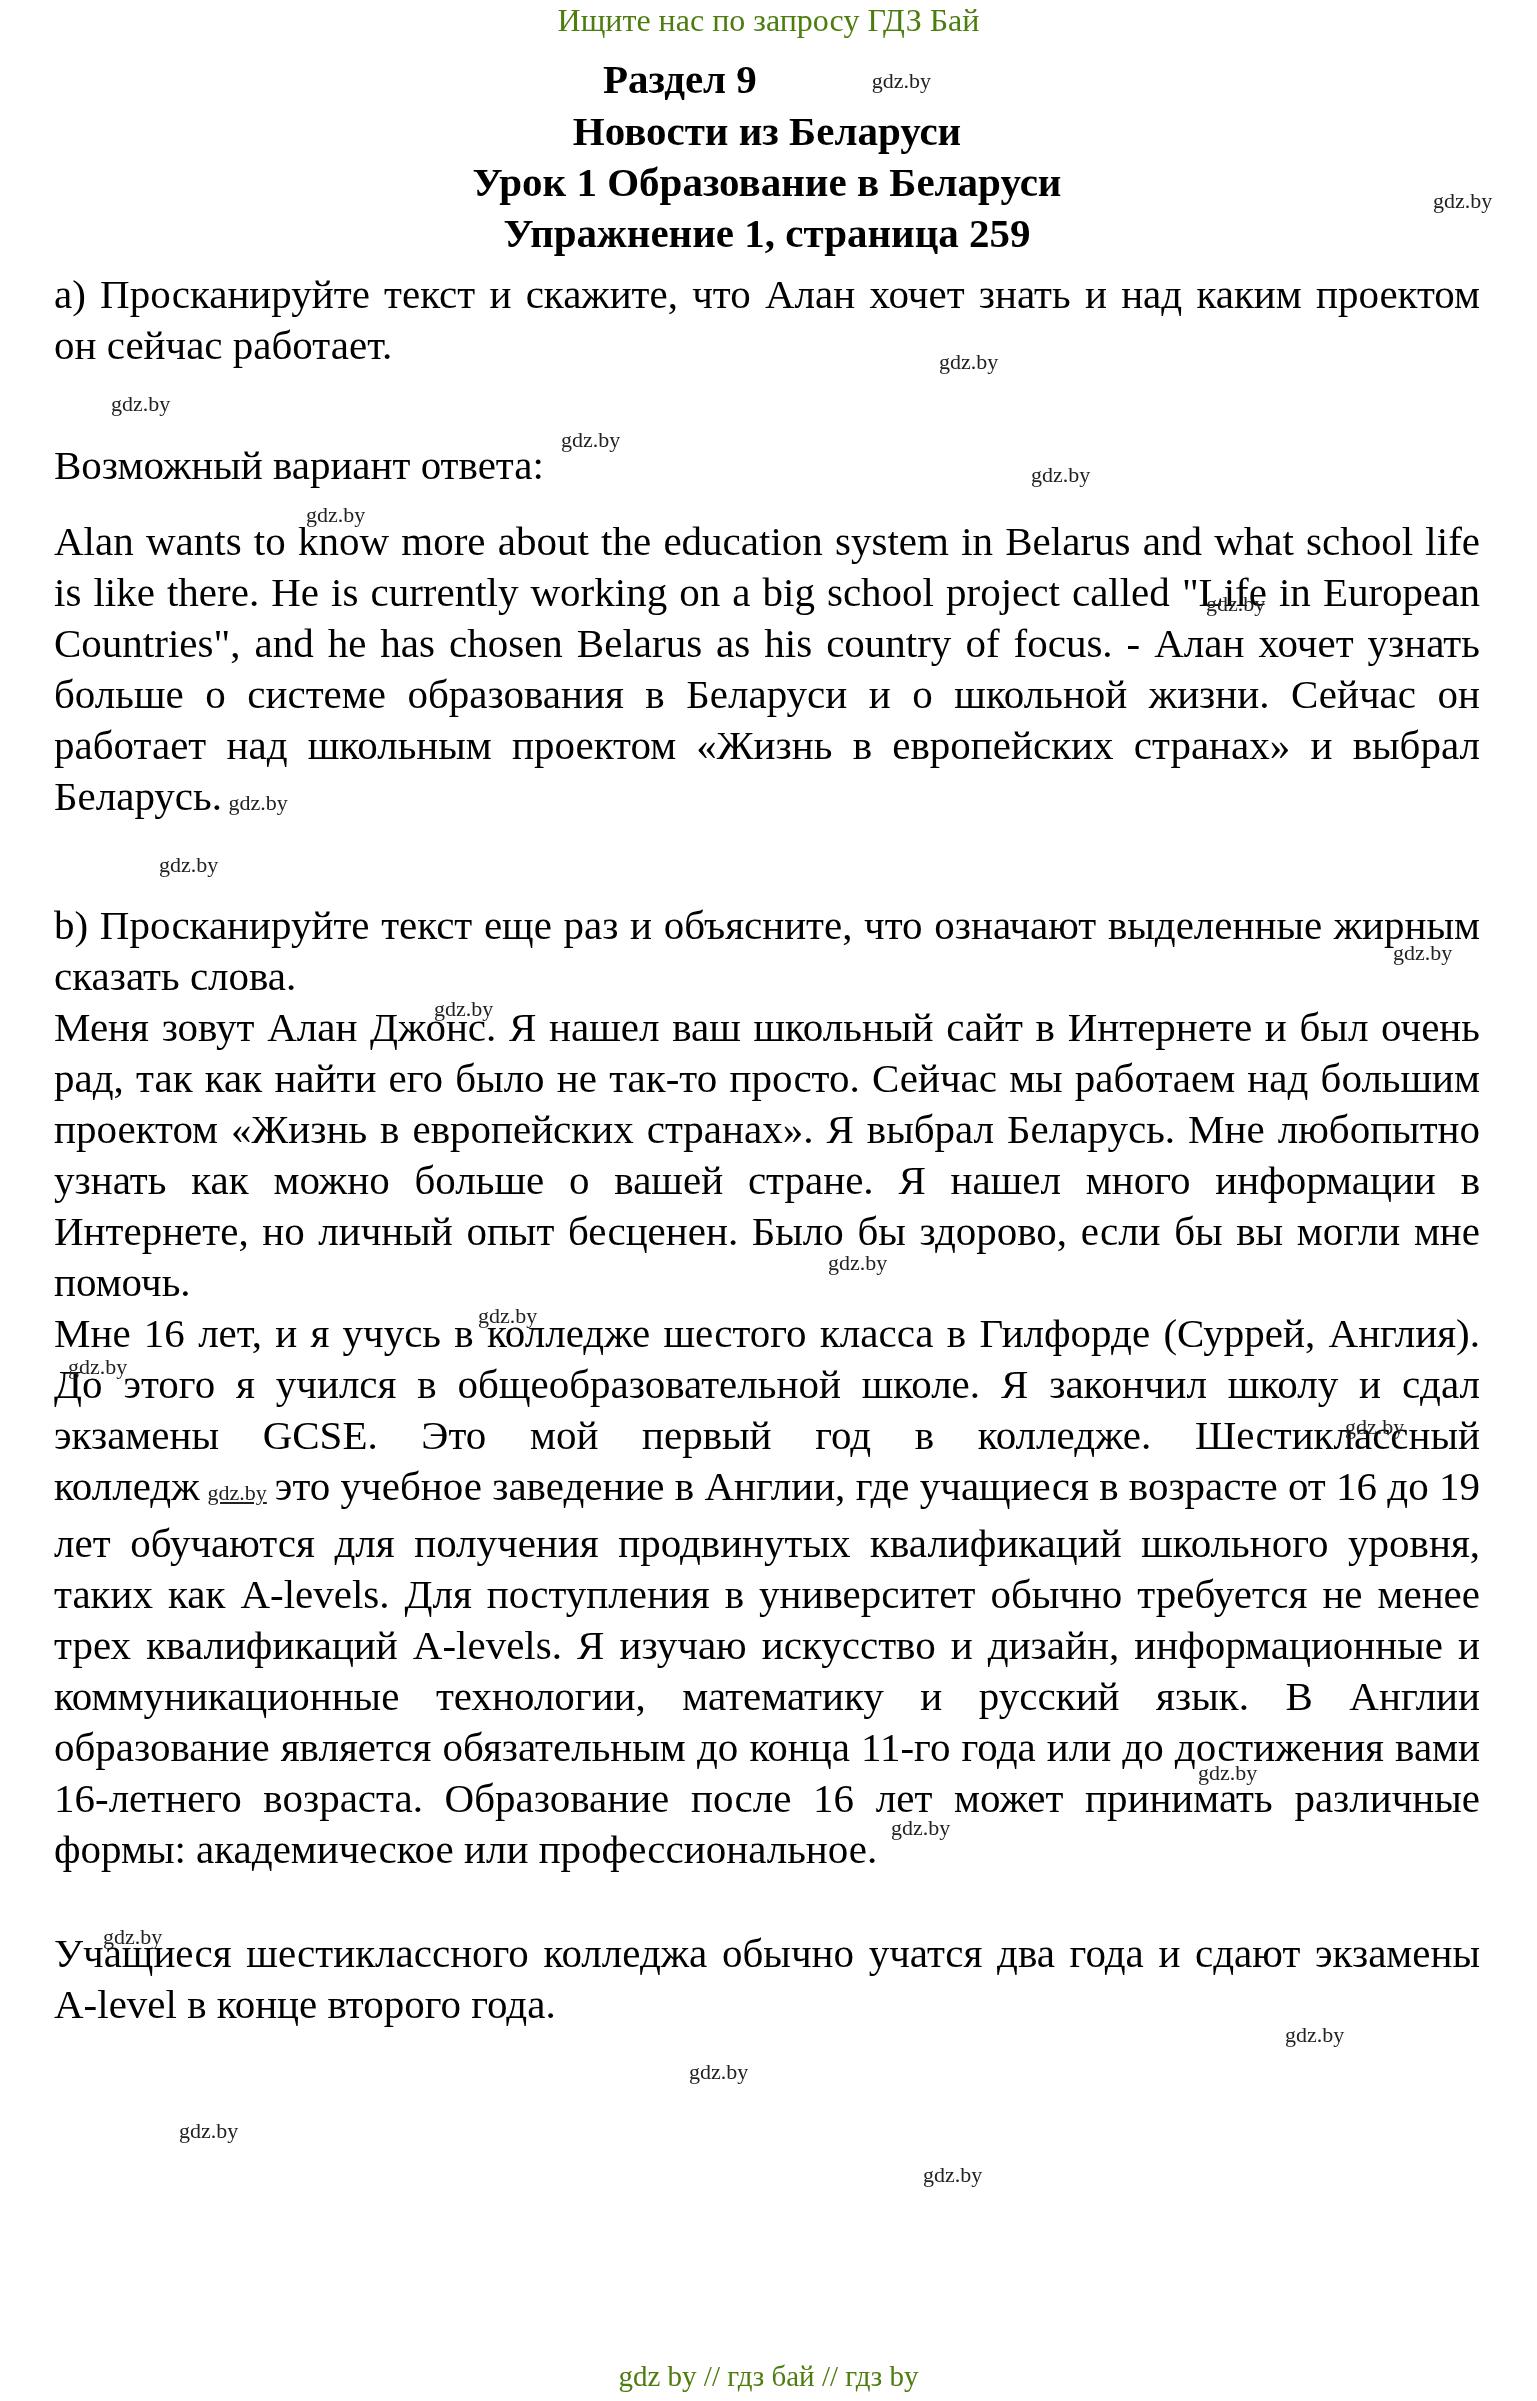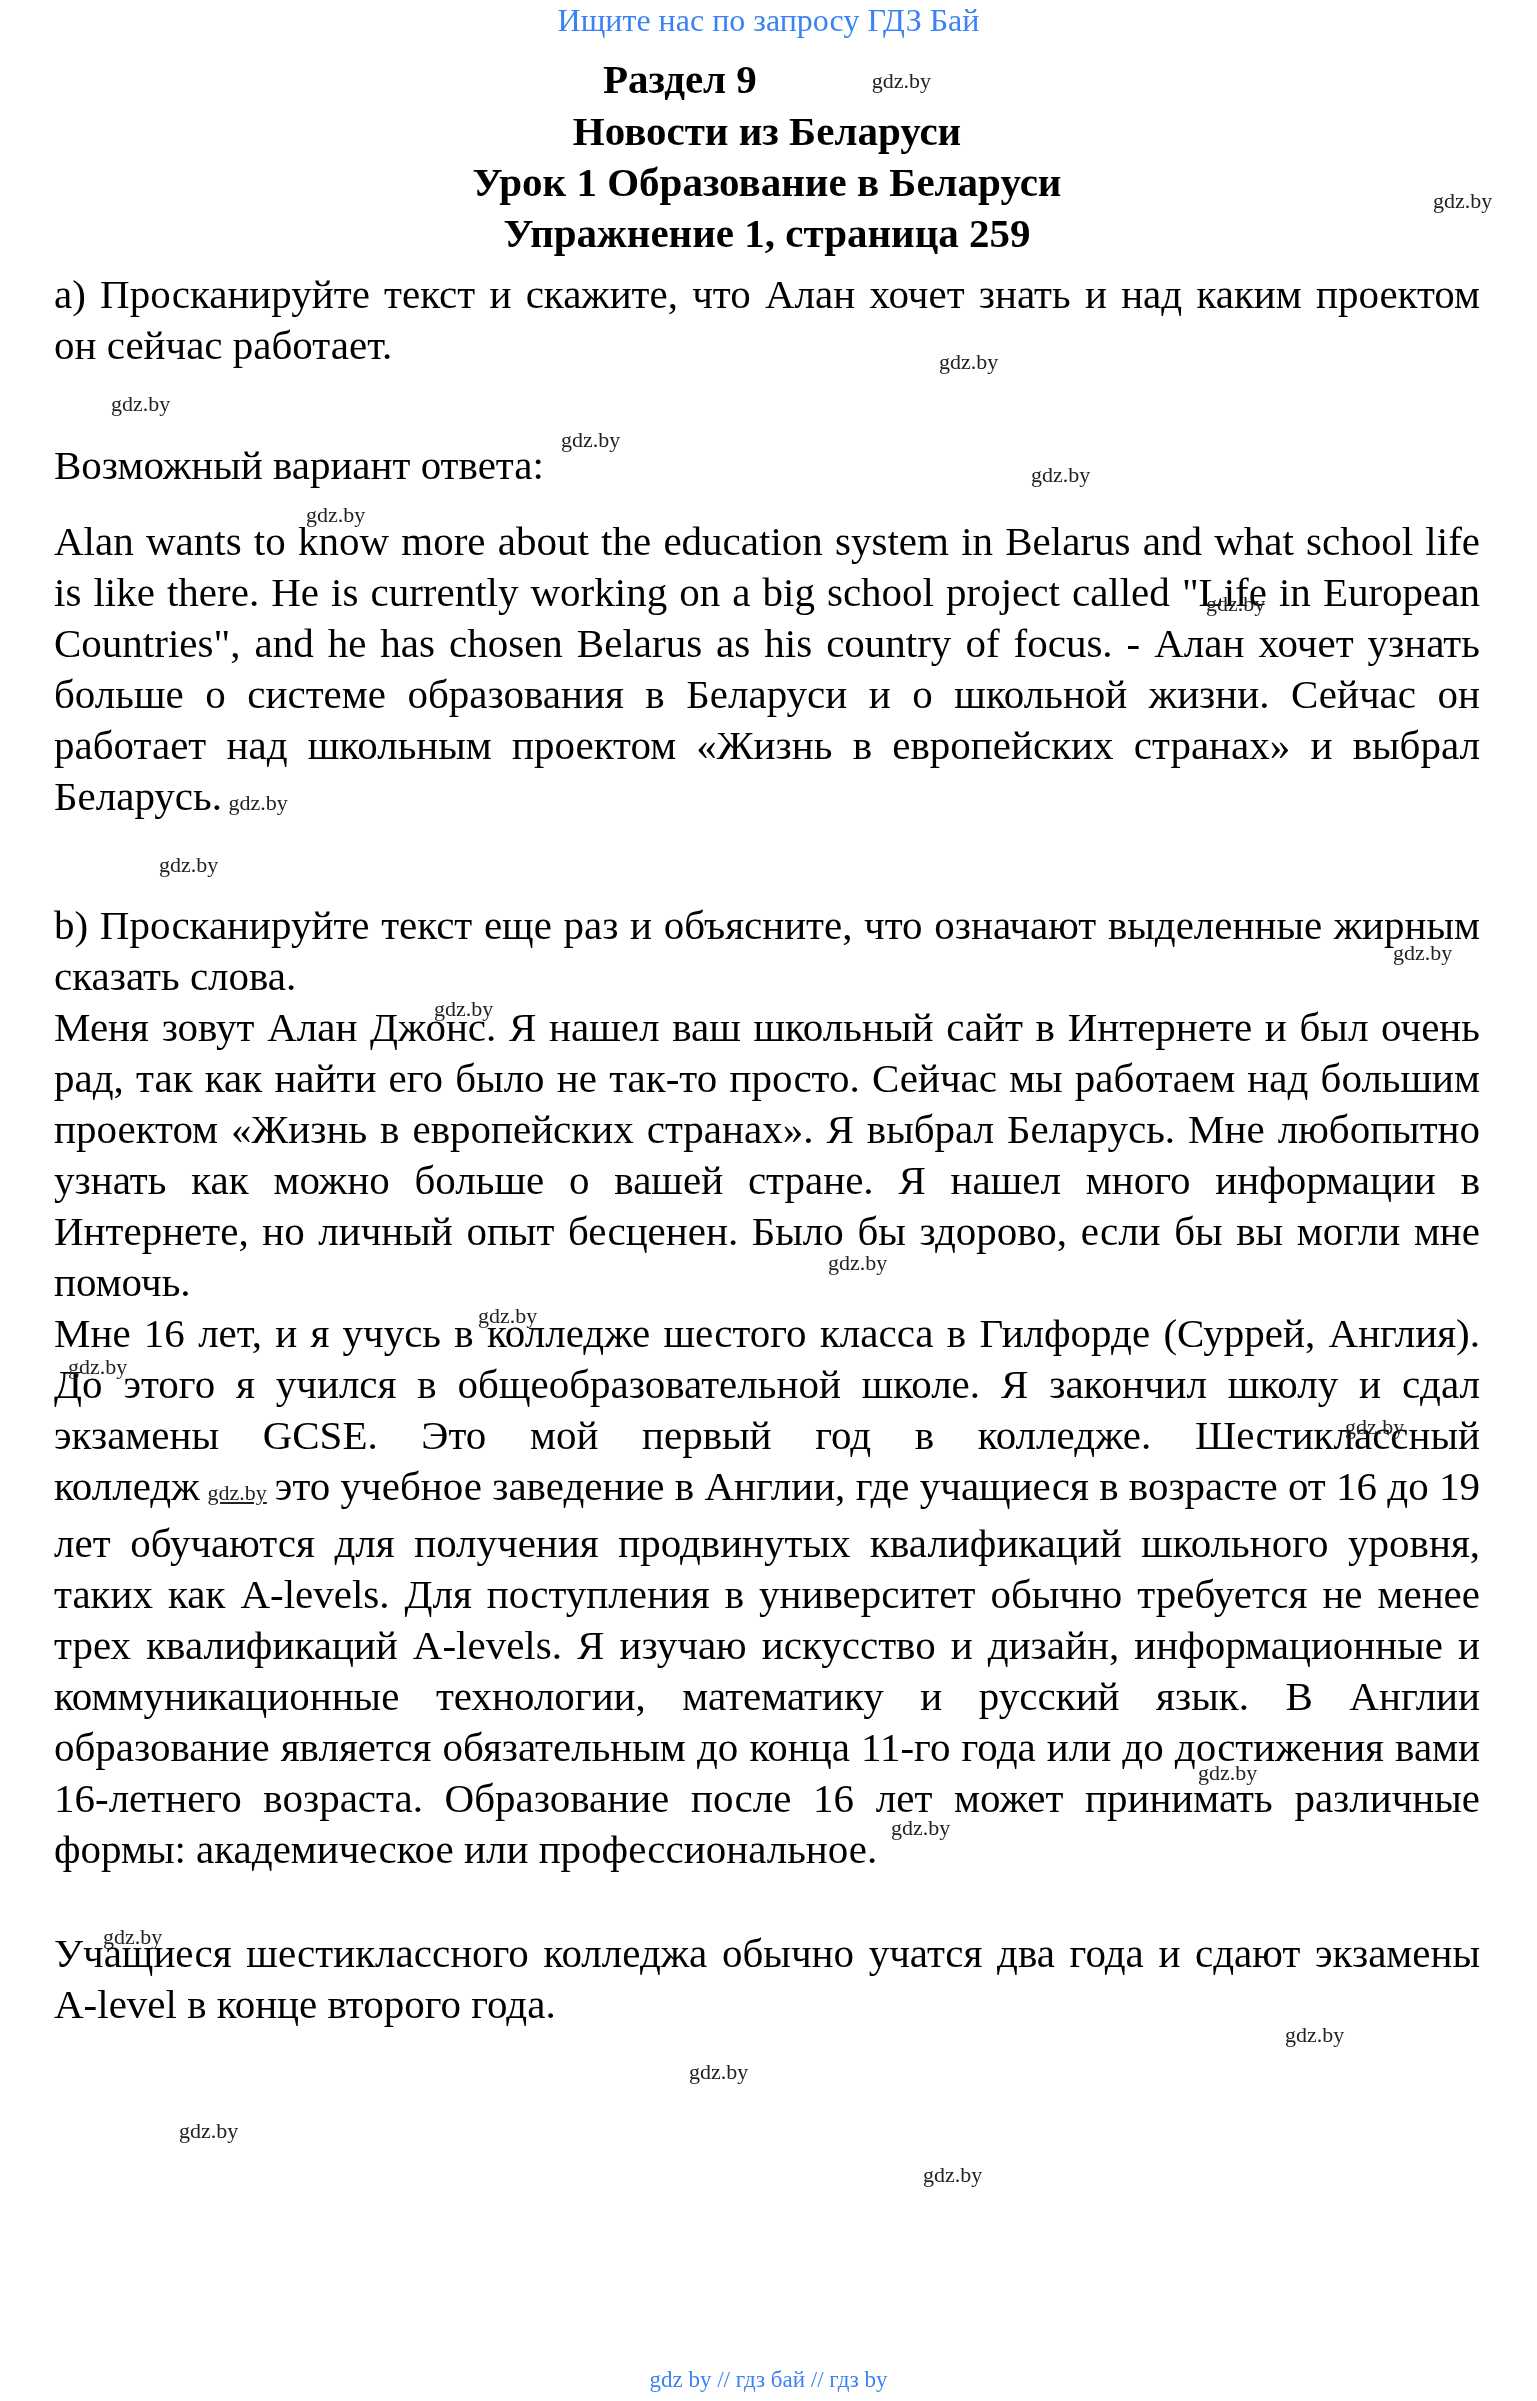--- a/index.html
+++ b/index.html
@@ -11,25 +11,25 @@
     font-family: "Liberation Serif", "DejaVu Serif", serif;
     color: #000000;
     overflow: hidden;
   }
   .page { position: absolute; inset: 0; background: #ffffff; }
 
   .banner {
     position: absolute;
     left: 0; right: 0;
     text-align: center;
-    color: #3b82f6;
+    color: #4d7c0f;
     font-family: "Liberation Serif", "DejaVu Serif", serif;
   }
   .banner.top { top: 1.6px; font-size: 32px; }
-  .banner.bottom { bottom: 8px; font-size: 23px; margin-top: 33px; }
+  .banner.bottom { bottom: 8px; font-size: 29px; margin-top: 33px; }
 
   .content {
     position: absolute;
     left: 54px;
     top: 54px;
     width: 1426px;
   }
 
   h1, h2 {
     font-size: 41px;

